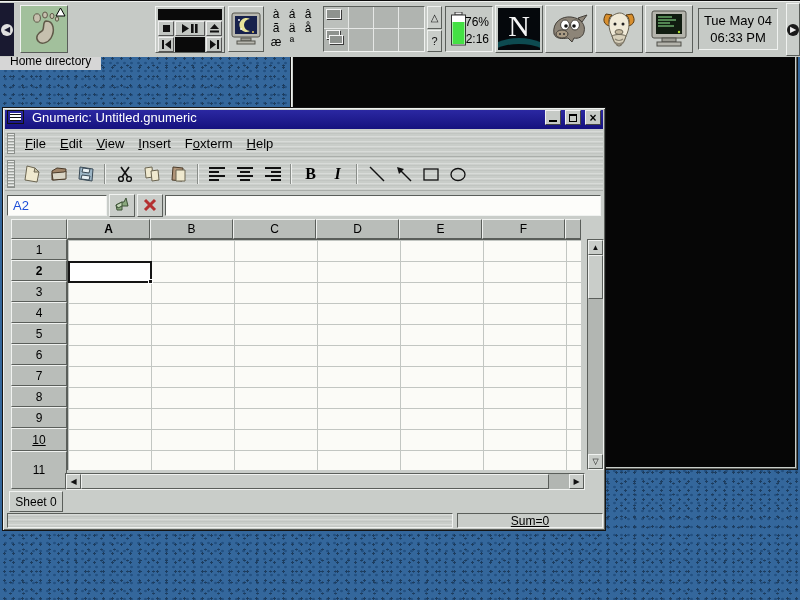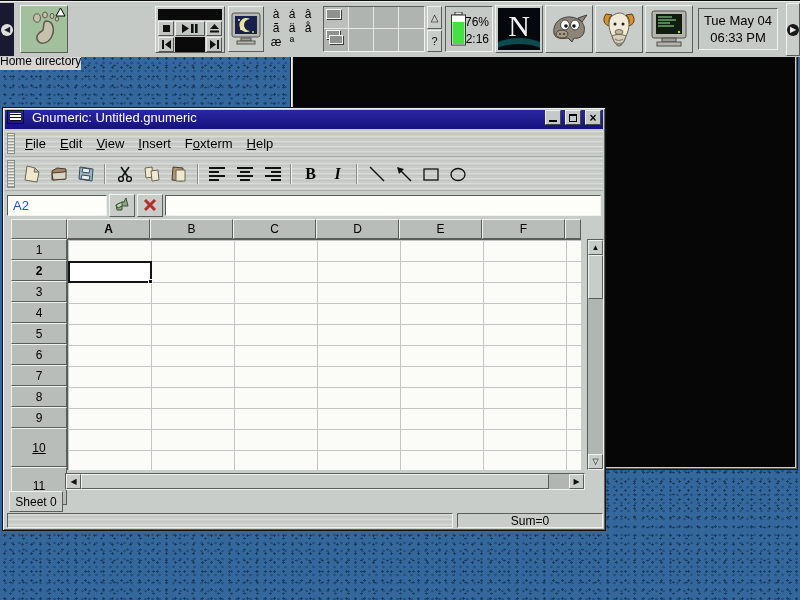--- a/index.html
+++ b/index.html
@@ -82,21 +82,21 @@
     <ellipse cx="30" cy="42" rx="20" ry="6" fill="rgba(10,20,30,.55)"></ellipse>
     <polygon points="10,14 22,6 46,6 46,34 10,40" fill="#b8b2a2" stroke="#3a3a30"></polygon>
     <polygon points="10,14 22,6 44,8 32,16" fill="#efece0" stroke="#3a3a30"></polygon>
     <polygon points="8,18 34,14 46,10 46,34 12,41" fill="#d9d5c6" stroke="#3a3a30"></polygon>
     <polygon points="8,18 12,41 10,40 6,20" fill="#8f897a" stroke="#3a3a30"></polygon>
   </svg>
   <svg class="abs" style="left:56px;top:44px;background:#fff;border:1px solid #000;" width="13" height="13" viewBox="0 0 13 13">
     <path d="M3 3 L8 3 L3 8 Z" fill="#000"></path>
     <line x1="4" y1="4" x2="9" y2="9" stroke="#000" stroke-width="2"></line>
   </svg>
-  <div class="abs" style="left:0;top:48px;background:#d6d6d6;color:#000;font-size:12px;padding:2px 0;white-space:nowrap;">Home directory</div>
+  <div class="abs" style="left:0;top:48px;background:#d6d6d6;color:#000;font-size:12px;padding:2px 10px;white-space:nowrap;">Home directory</div>
 </div>
 
 <div class="win" style="left:290px;top:2px;width:508px;height:468px;">
   <div class="titlebar inactive streak abs" style="left:2px;top:2px;width:502px;height:19px;">
     <div class="hamb"></div>
     <div class="title-text">xterm</div>
     <div class="sp"></div>
     <div class="tbtn">
         <span style="margin-top:7px;display:block;width:8px;border-bottom:2px solid #000;"></span>
       </div>
@@ -275,21 +275,21 @@
   <div class="abs" style="left:8px;top:131px;width:56px;height:231px;">
     <div class="hdr out" style="height:21px;">1</div>
     <div class="hdr out" style="height:21px;font-weight:bold;">2</div>
     <div class="hdr out" style="height:21px;">3</div>
     <div class="hdr out" style="height:21px;">4</div>
     <div class="hdr out" style="height:21px;">5</div>
     <div class="hdr out" style="height:21px;">6</div>
     <div class="hdr out" style="height:21px;">7</div>
     <div class="hdr out" style="height:21px;">8</div>
     <div class="hdr out" style="height:21px;">9</div>
-    <div class="hdr out" style="height:39px;text-decoration:underline;">10</div>
+    <div class="hdr out" style="height:23px;text-decoration:underline;">10</div>
     <div class="hdr out" style="height:38px;">11</div>
   </div>
 
   <div class="cells abs" style="left:64px;top:131px;width:514px;height:231px;border-top:1px solid #5a5e5a;border-left:1px solid #5a5e5a;">
     <div class="sel abs" style="left:0;top:21px;width:84px;height:22px;">
       <div class="fillhandle"></div>
     </div>
   </div>
 
   <div class="abs in" style="left:584px;top:131px;width:17px;height:231px;background:#b2b6b2;">
@@ -300,21 +300,21 @@
 
   <div class="abs in" style="left:62px;top:365px;width:520px;height:17px;background:#b2b6b2;">
     <div class="arrowbtn out abs" style="left:0;top:0;width:15px;height:15px;">◀</div>
     <div class="out abs" style="left:15px;top:0;width:468px;height:15px;"></div>
     <div class="arrowbtn out abs" style="right:0;top:0;width:15px;height:15px;">▶</div>
   </div>
 
   <div class="out abs" style="left:6px;top:383px;width:54px;height:21px;font-size:12px;display:flex;align-items:center;justify-content:center;color:#000;">Sheet 0</div>
 
   <div class="in abs streak" style="left:4px;top:405px;width:446px;height:15px;"></div>
-  <div class="in abs" style="left:454px;top:405px;width:146px;height:15px;font-size:12px;display:flex;align-items:center;justify-content:center;color:#000;">Sum=0</div>
+  <div class="in abs" style="left:454px;top:405px;width:146px;height:15px;font-size:12px;display:flex;align-items:center;justify-content:center;color:#000;text-decoration:underline;">Sum=0</div>
 </div>
 
 <div id="panel" class="streak">
 
   <div class="abs" style="left:0;top:2px;width:14px;height:53px;background:#191930;display:flex;align-items:center;justify-content:center;">
     <span style="width:12px;height:12px;border-radius:50%;background:#e0e0e0;color:#191930;font-size:8px;line-height:12px;text-align:center;display:block;">◀</span>
   </div>
 
   <div class="launch out" style="left:20px;background:#a2c09c;position:absolute;">
     <svg width="40" height="40" viewBox="0 0 40 40">

